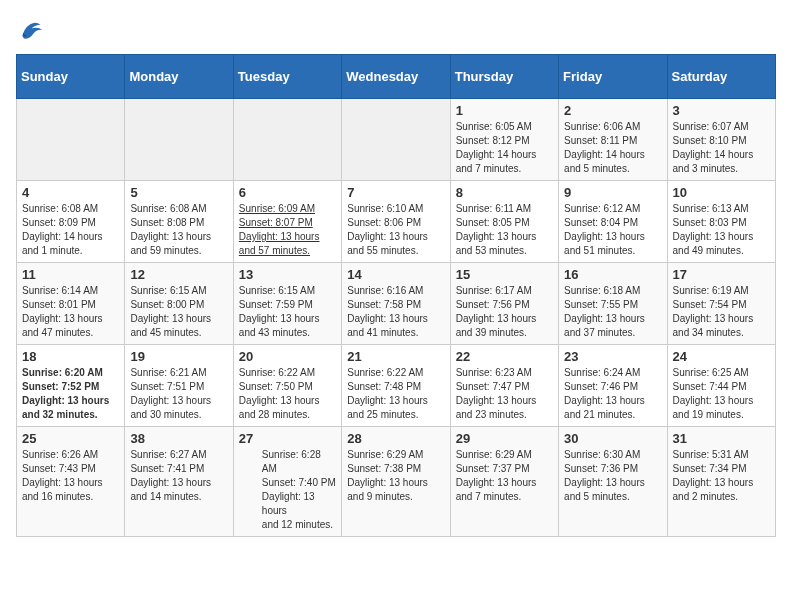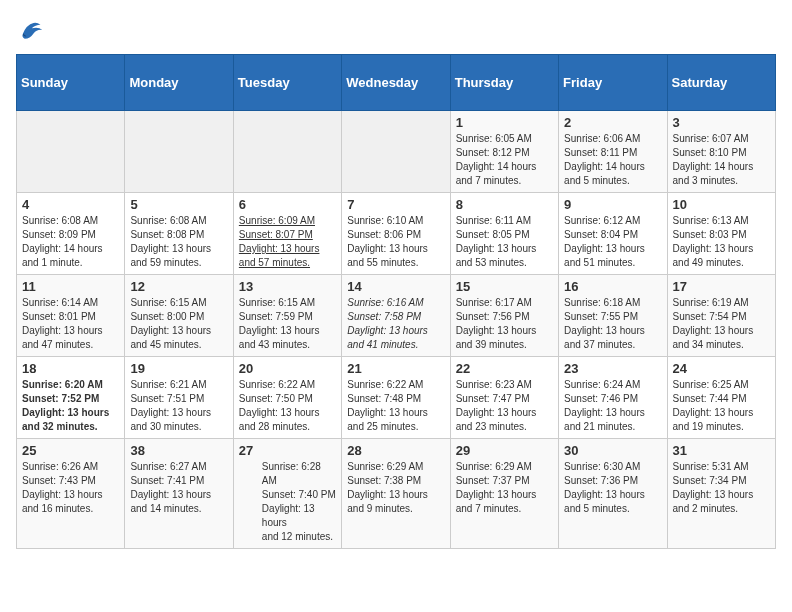--- a/index.html
+++ b/index.html
@@ -45,21 +45,21 @@
       color: #444;
     }
     .calendar {
       width: 100%;
       border-collapse: collapse;
       font-size: 11px;
     }
     .calendar thead th {
       background-color: #2a6db5;
       color: #fff;
-      padding: 20px 4px;
+      padding: 14px 4px;
       text-align: left;
       font-size: 13px;
       font-weight: bold;
       border: 1px solid #1a5a9a;
     }
     .calendar tbody td {
       border: 1px solid #ccc;
       vertical-align: top;
       padding: 4px 5px;
       width: calc(100% / 7);
@@ -219,21 +219,21 @@
         </td>
         <td>
           <span class="day-num">13</span>
           <div class="day-info" style="white-space: pre-line;">Sunrise: 6:15 AM
 Sunset: 7:59 PM
 Daylight: 13 hours
 and 43 minutes.</div>
         </td>
         <td>
           <span class="day-num">14</span>
-          <div class="day-info" style="white-space: pre-line; font-style: italic;">Sunrise: 6:16 AM
+          <div class="day-info" style="white-space: pre-line;">Sunrise: 6:16 AM
 Sunset: 7:58 PM
 Daylight: 13 hours
 and 41 minutes.</div>
         </td>
         <td>
           <span class="day-num">15</span>
           <div class="day-info" style="white-space: pre-line;">Sunrise: 6:17 AM
 Sunset: 7:56 PM
 Daylight: 13 hours
 and 39 minutes.</div>

